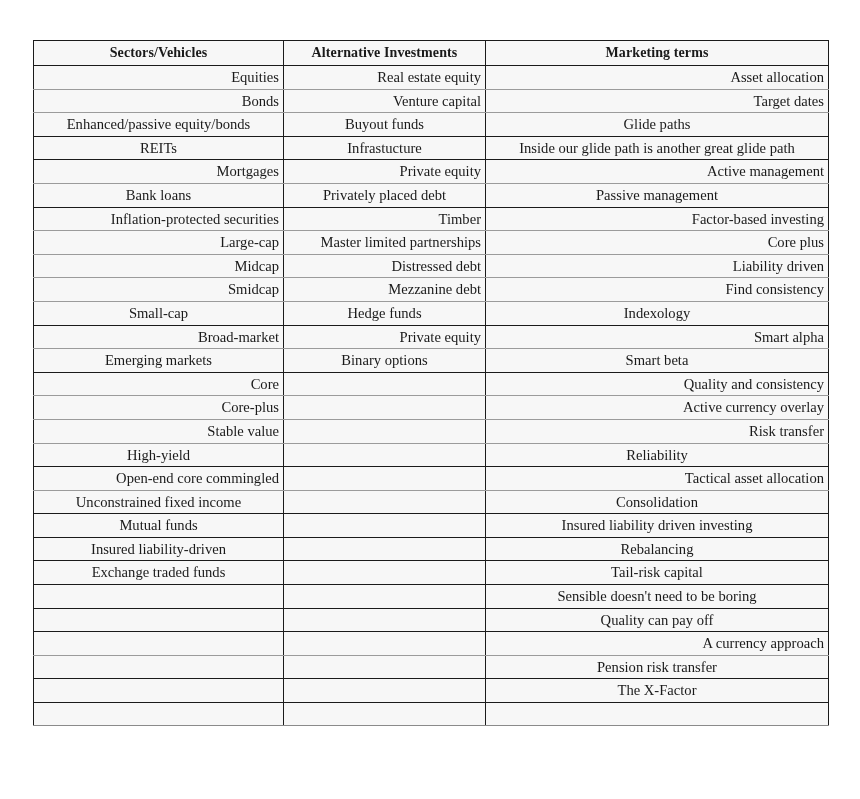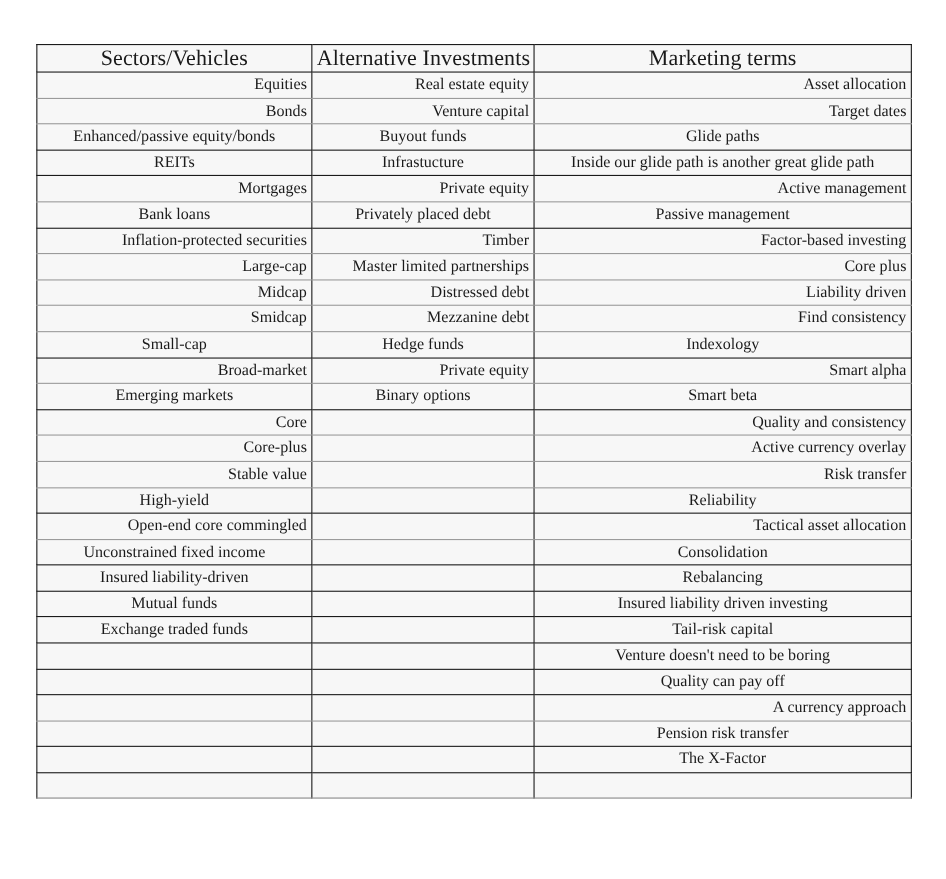--- a/index.html
+++ b/index.html
@@ -56,22 +56,22 @@
     vertical-align: middle;
     font-size: 14.6px;
     color: #1a1a1a;
     white-space: nowrap;
     overflow: hidden;
     background: #f7f7f7;
     box-sizing: border-box;
   }
 
   table.grid th {
-    font-weight: normal;
-    font-size: 20px;
+    font-weight: bold;
+    font-size: 14px;
     height: 24px;
     line-height: 24px;
     letter-spacing: 0.1px;
     border-top-color: #1b1b1b;
     border-bottom-color: #1b1b1b;
   }
 
   
   table.grid tr.rule-dark > td {
     border-bottom-color: #1b1b1b;
@@ -201,38 +201,38 @@
             <td>Open-end core commingled</td>
             <td class="empty"></td>
             <td>Tactical asset allocation</td>
           </tr>
           <tr class="rule-dark">
             <td>Unconstrained fixed income</td>
             <td class="empty"></td>
             <td>Consolidation</td>
           </tr>
           <tr class="rule-dark">
+            <td>Mutual funds</td>
+            <td class="empty"></td>
+            <td class="long">Insured liability driven investing</td>
+          </tr>
+          <tr class="rule-dark">
             <td>Insured liability-driven</td>
             <td class="empty"></td>
             <td>Rebalancing</td>
           </tr>
           <tr class="rule-dark">
-            <td>Mutual funds</td>
-            <td class="empty"></td>
-            <td class="long">Insured liability driven investing</td>
-          </tr>
-          <tr class="rule-dark">
             <td>Exchange traded funds</td>
             <td class="empty"></td>
             <td>Tail-risk capital</td>
           </tr>
           <tr class="rule-dark">
             <td class="empty"></td>
             <td class="empty"></td>
-            <td class="long">Venture doesn't need to be boring</td>
+            <td class="long">Sensible doesn't need to be boring</td>
           </tr>
           <tr class="rule-dark">
             <td class="empty"></td>
             <td class="empty"></td>
             <td>Quality can pay off</td>
           </tr>
           <tr class="rule-light">
             <td class="empty"></td>
             <td class="empty"></td>
             <td>A currency approach</td>

